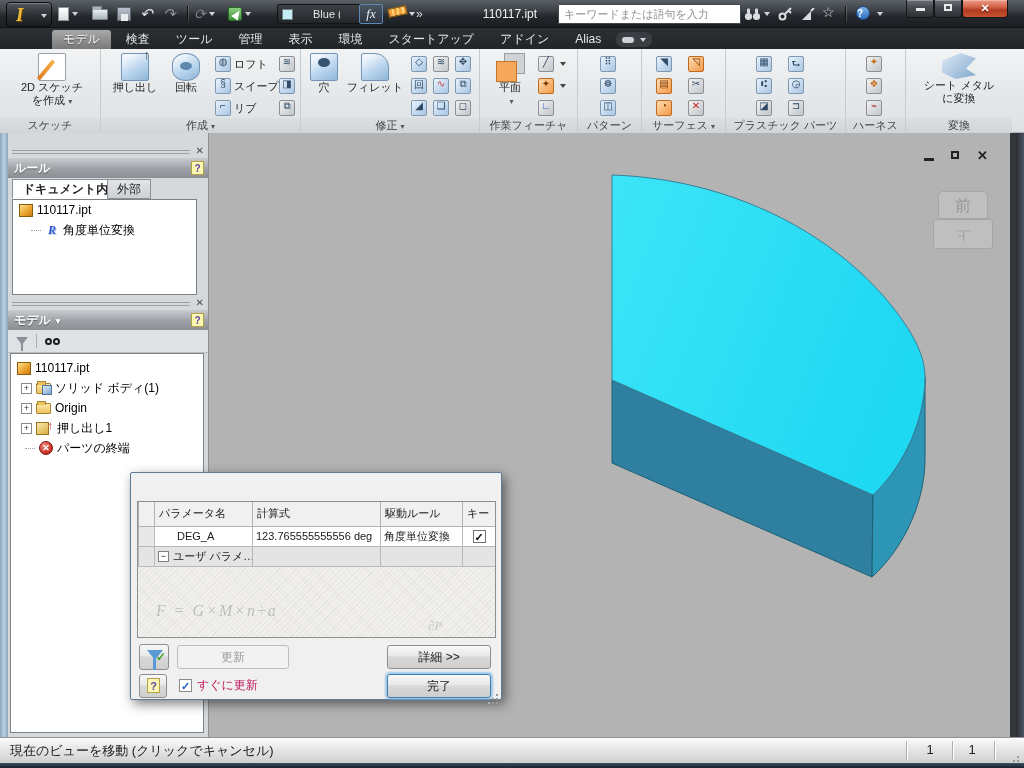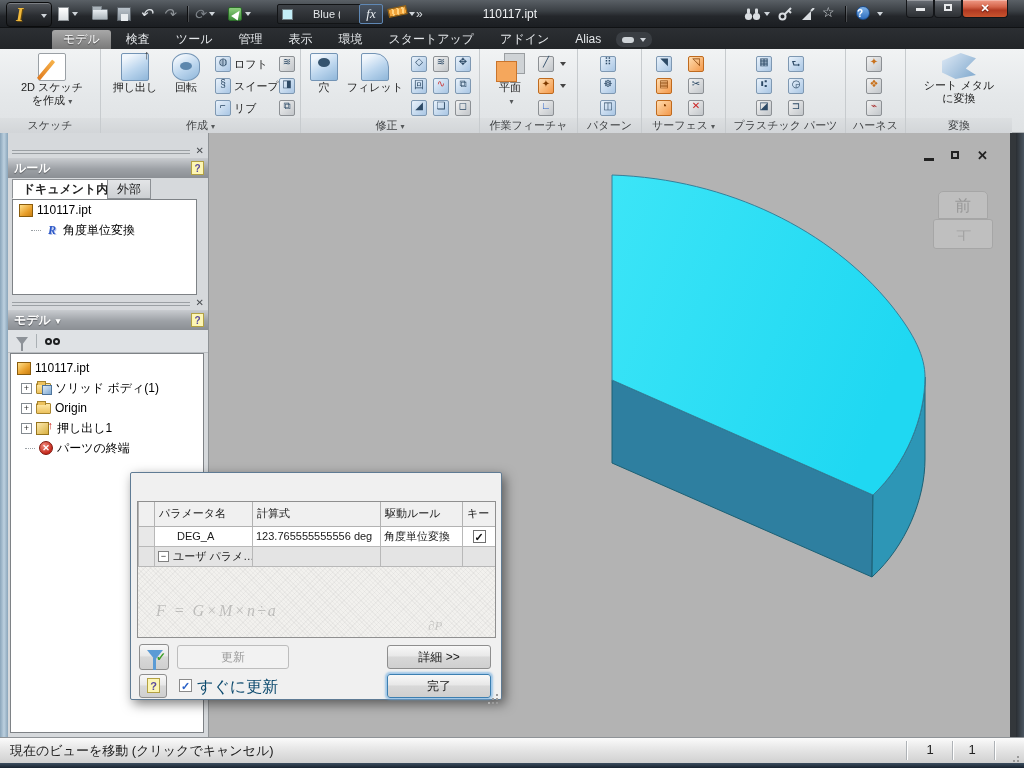--- a/index.html
+++ b/index.html
@@ -151,21 +151,21 @@
   #fbtn{position:absolute;left:8px;top:171px;width:30px;height:26px;}
   #fbtn .fnl{position:absolute;left:7px;top:5px;width:0;height:0;border-left:8px solid transparent;border-right:8px solid transparent;border-top:10px solid #5b9bd5;}
   #fbtn .fnl::after{content:"";position:absolute;left:-2px;top:-2px;width:3px;height:12px;background:#5b9bd5;}
   #fbtn .chk{position:absolute;right:2px;bottom:1px;color:#3d9e28;font-size:12px;font-weight:bold;}
   #fbtn .chk::after{content:"✓";}
   #hbtn{position:absolute;left:8px;top:201px;width:28px;height:24px;}
   #hbtn .q{position:absolute;left:7px;top:3px;width:13px;height:15px;background:#fdf6b4;border:1px solid #b3a143;color:#5a4a9e;font-weight:bold;font-size:11px;text-align:center;line-height:14px;}
   #hbtn .q::after{content:"?";}
   #imm-cb{position:absolute;left:48px;top:206px;width:13px;height:13px;background:#fff;border:1px solid #8a8a8a;color:#2a62c8;font-size:11px;font-weight:bold;line-height:12px;text-align:center;}
   #imm-cb::after{content:"✓";}
-  #imm-lb{position:absolute;left:66px;top:204px;font-size:16px;color:#0c4a6e;}
+  #imm-lb{position:absolute;left:66px;top:204px;font-size:12px;color:#be185d;}
   #dlg-grip{position:absolute;right:3px;bottom:3px;width:2px;height:2px;background:#9a9a9a;box-shadow:-4px 4px 0 #9a9a9a,0 4px 0 #9a9a9a,-8px 8px 0 #b0b0b0,-4px 8px 0 #9a9a9a,0 8px 0 #9a9a9a;}
   
   #statusbar{position:absolute;left:0;top:737px;width:1024px;height:26px;background:linear-gradient(#fbfbfb,#e8e8e8 40%,#d0d0d0);border-top:1px solid #8f9397;font-size:13px;color:#1a1a1a;}
   #status-msg{position:absolute;left:10px;top:4px;}
   .st-sep{position:absolute;top:3px;width:1px;height:19px;background:#aeb2b6;box-shadow:1px 0 0 #fff;}
   .st-num{position:absolute;top:4px;width:36px;text-align:center;color:#222;}
   #st-grip{position:absolute;right:5px;bottom:5px;width:2px;height:2px;background:#9a9a9a;box-shadow:-4px 4px 0 #9a9a9a,0 4px 0 #9a9a9a,0 0 0 #9a9a9a,-8px 8px 0 #b0b0b0,-4px 8px 0 #9a9a9a,0 8px 0 #9a9a9a;}
   #bottomedge{position:absolute;left:0;top:763px;width:1024px;height:5px;background:linear-gradient(#3c4d5f,#17222e);}
 </style>
 </head>
@@ -206,20 +206,21 @@
     <span class="val">Blue (Sky</span>
     <i class="dd"></i>
   </div>
   <div id="qfx"><span>fx</span></div>
   <span id="qruler"></span>
   <span class="qbtn" style="left:406px;">
       <i class="dd"></i>
     </span>
   <div id="qmore">»</div>
   <div id="doc-title">110117.ipt</div>
+  <div id="searchbox"><span>キーワードまたは語句を入力</span></div>
   <span class="sic" style="left:744px;">
     <svg width="17" height="13">
         <circle cx="4.5" cy="8.5" r="3.6" fill="#d9dde1"></circle>
         <circle cx="12.5" cy="8.5" r="3.6" fill="#d9dde1"></circle>
         <rect x="3" y="0.5" width="3" height="5" rx="1" fill="#d9dde1"></rect>
         <rect x="11" y="0.5" width="3" height="5" rx="1" fill="#d9dde1"></rect>
       </svg>
     <i class="dd"></i>
   </span>
   <span class="sic" style="left:778px;">

